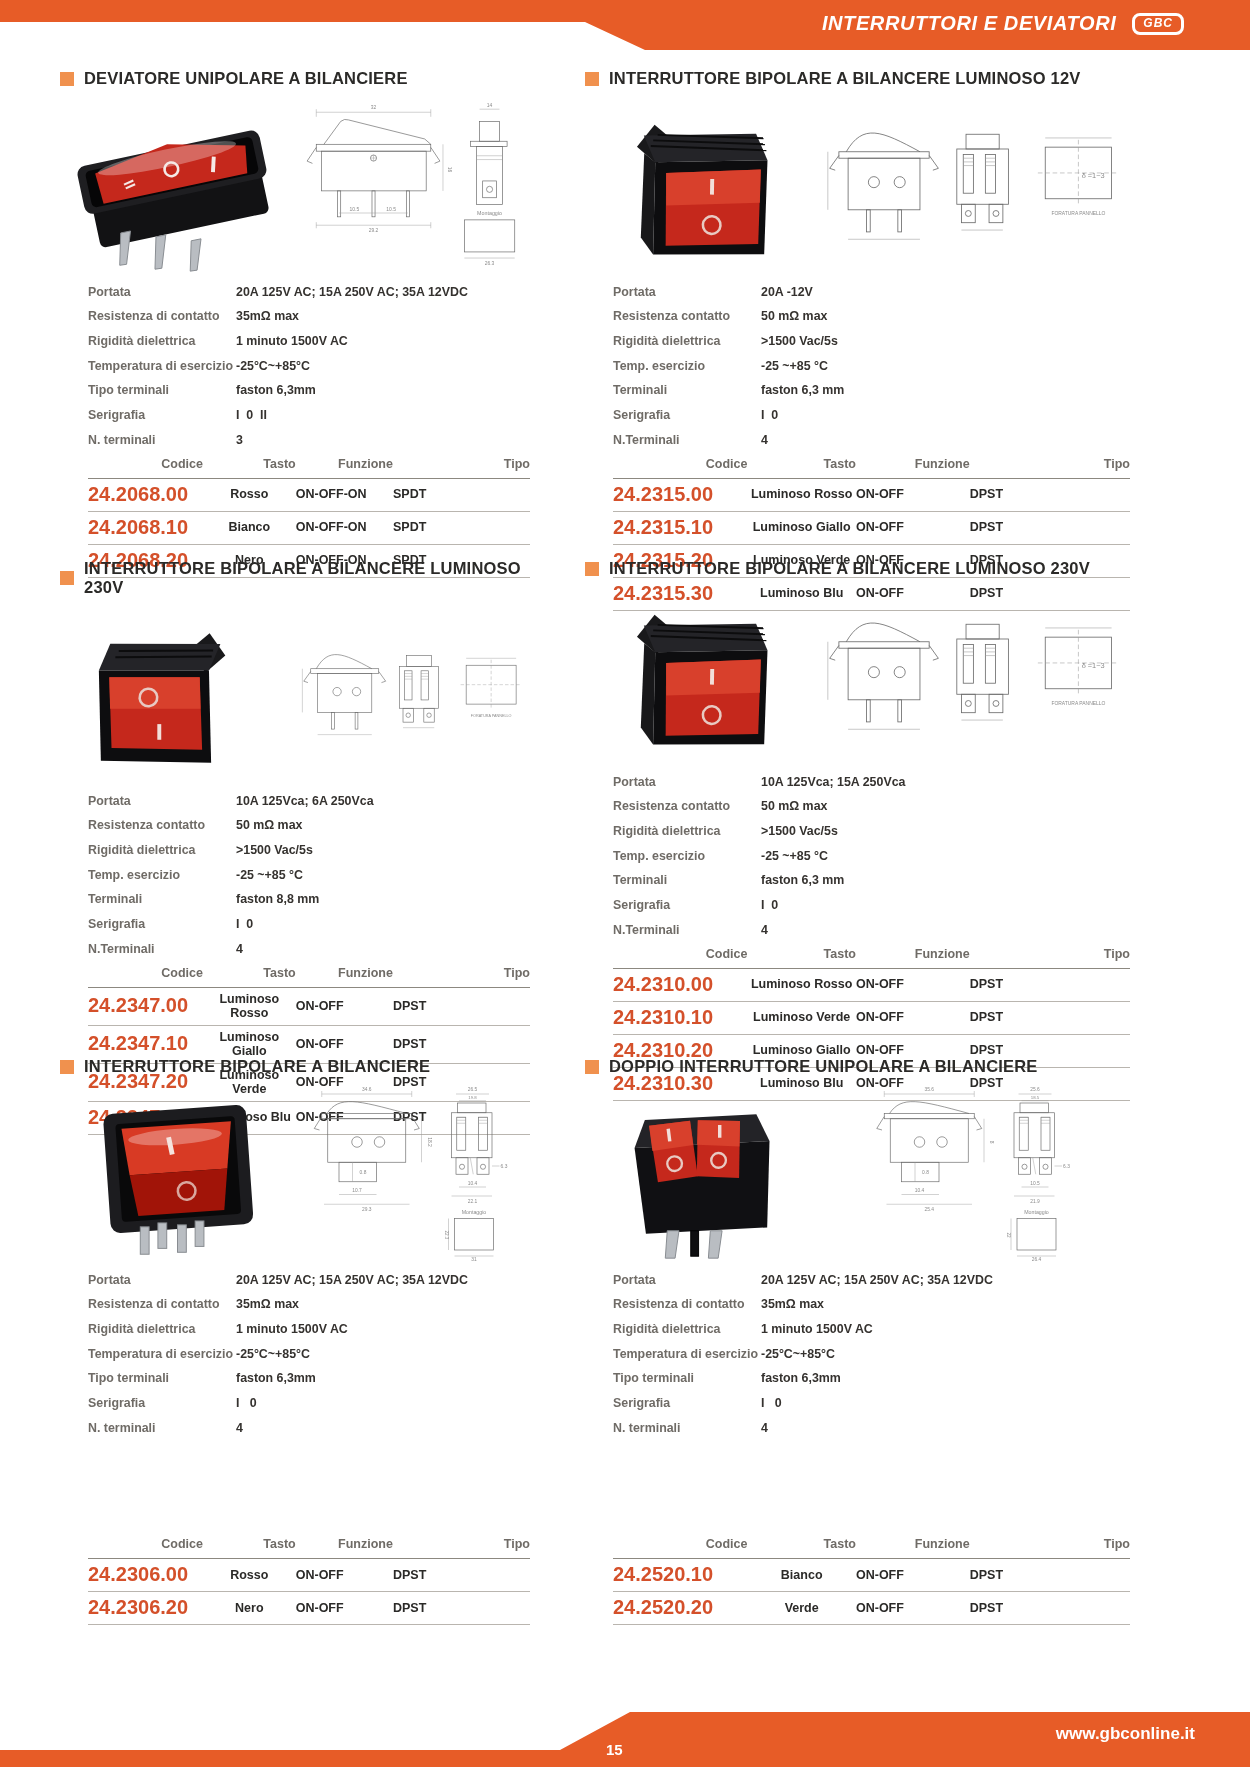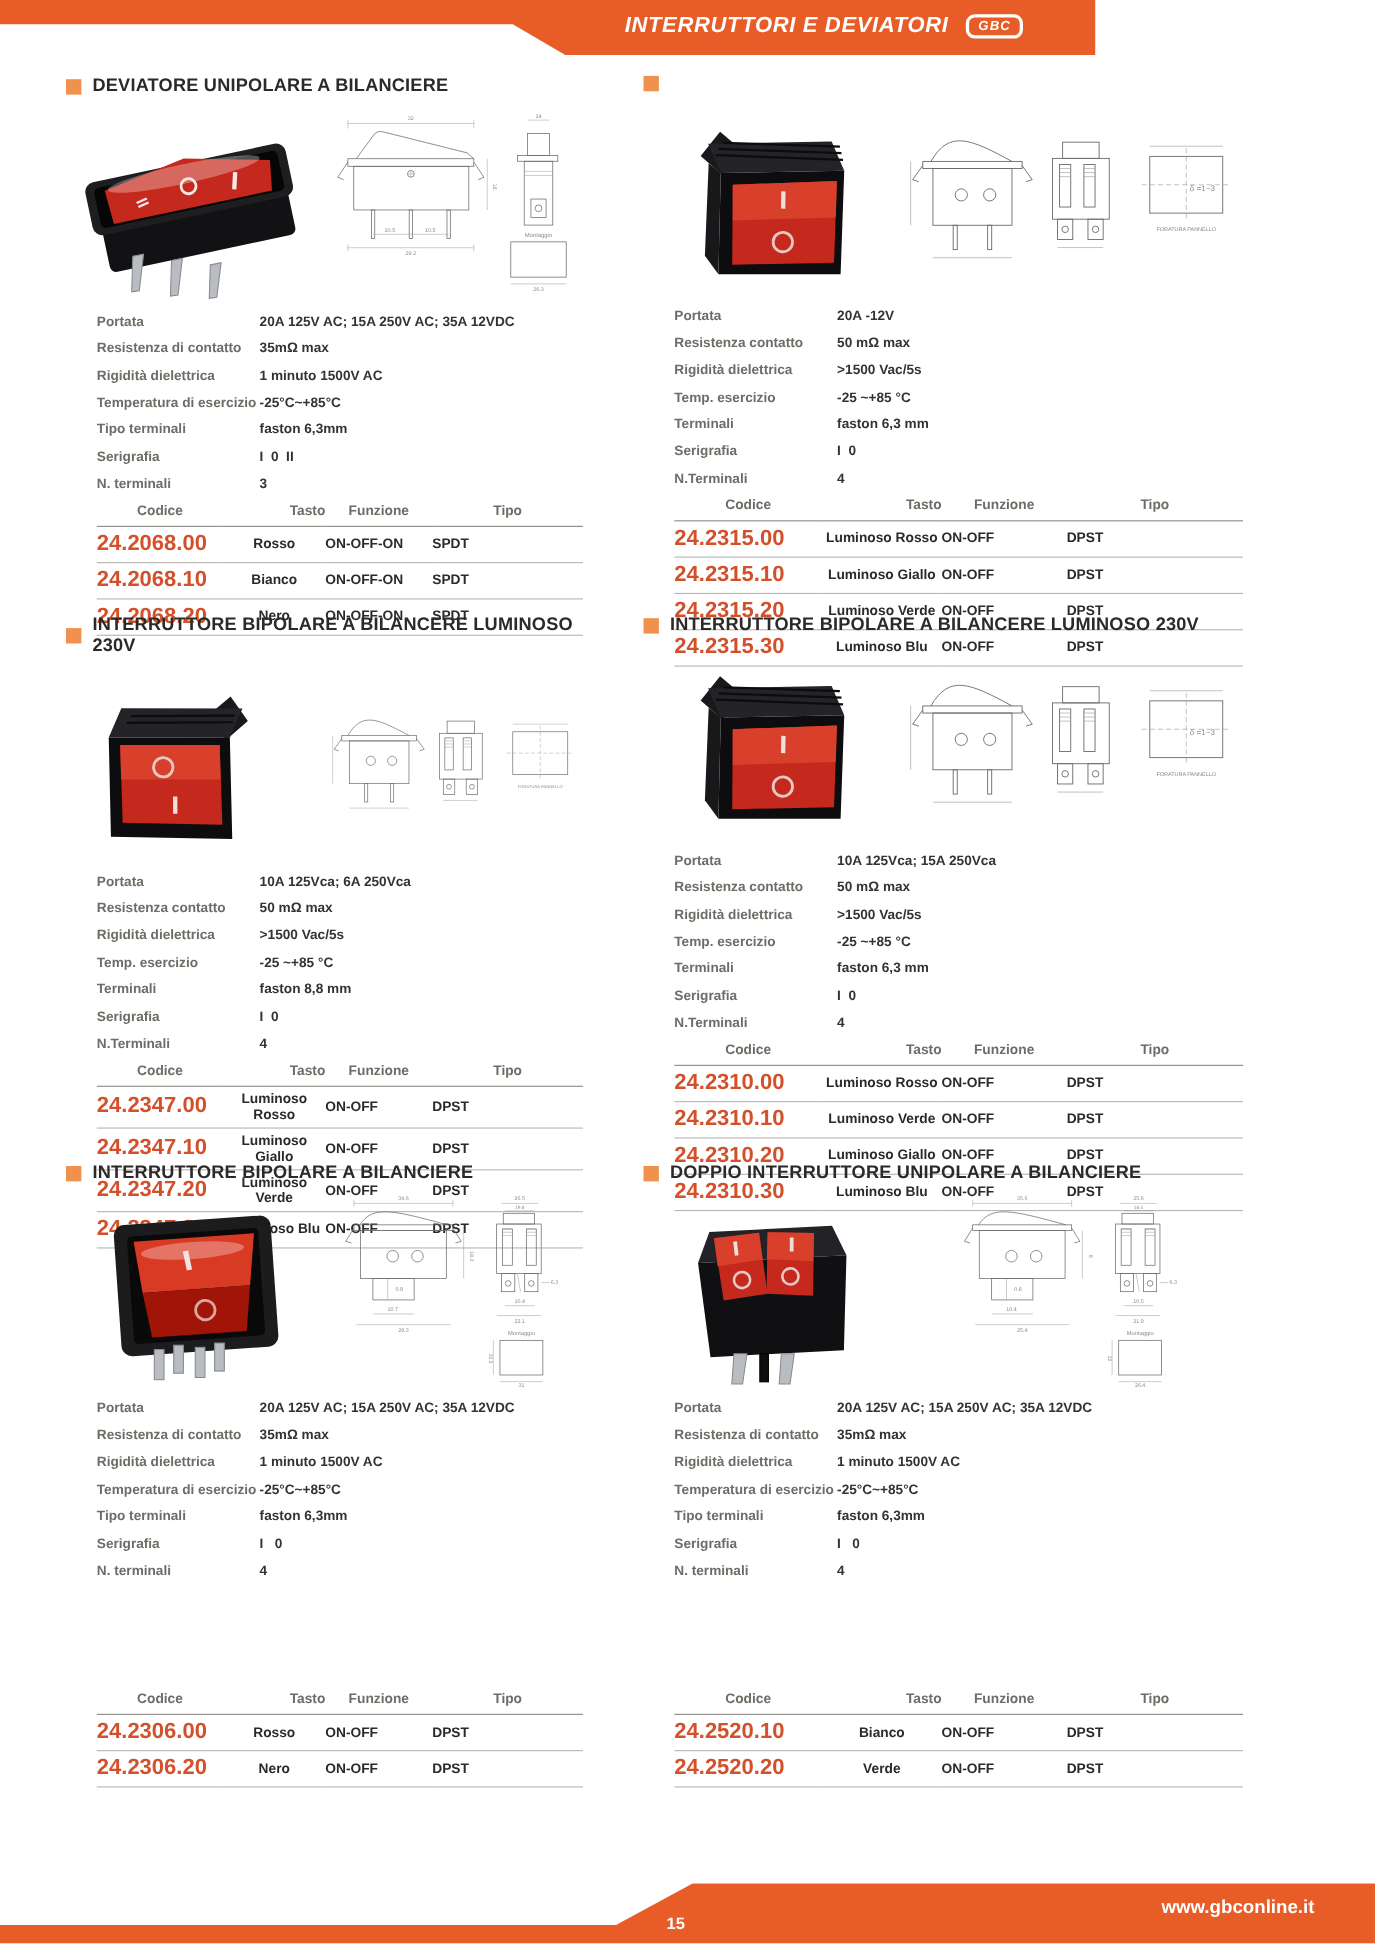--- a/index.html
+++ b/index.html
@@ -1,19 +1,19 @@
 <!DOCTYPE html>
 <html style="--accent: #E75C27; --bullet: #F0914E; --code: #D4502A;"><head>
 <meta charset="utf-8">
 <style>
   html,body{margin:0;padding:0;background:#e9e9e9;font-family:"Liberation Sans",sans-serif;}
   .page{position:relative;width:1250px;height:1767px;background:#ffffff;margin:0 auto;overflow:hidden;}
 
   
-  .header-band{position:absolute;top:0;left:0;width:996px;height:50px;}
+  .header-band{position:absolute;top:0;left:0;width:1250px;height:50px;}
   .header-shape{position:absolute;inset:0;background:var(--accent,#E75C27);
     clip-path:polygon(0 0,100% 0,100% 100%,51.6% 100%,46.8% 44%,0 44%);}
   .header-inner{position:absolute;top:12px;right:66px;display:flex;align-items:center;gap:16px;}
   .header-title{color:#fff;font-size:20px;font-weight:bold;font-style:italic;letter-spacing:.6px;}
   .logo-box{border:3px solid #fff;border-radius:8px;padding:0px 8px 2px;color:#fff;
     font-size:12px;font-weight:bold;font-style:italic;letter-spacing:1px;}
 
   
   .footer{position:absolute;bottom:0;left:0;width:1250px;height:55px;}
   .footer-shape{position:absolute;inset:0;background:var(--accent,#E75C27);
@@ -36,21 +36,21 @@
   .drawing{flex:1;}
   .photo svg,.drawing svg{width:100%;height:100%;}
 
   .specs{margin:4px 0 0 28px;}
   .spec-row{display:flex;padding:4.6px 0;font-size:12.4px;line-height:1.25;}
   .spec-label{width:148px;flex:none;color:#6f6b66;font-weight:bold;}
   .spec-value{color:#35322f;font-weight:bold;white-space:pre;}
 
   .ptable{margin:14px 0 6px 28px;width:calc(100% - 28px);border-collapse:collapse;
     font-size:12.5px;margin-top:auto;}
-  .ptable th{text-align:center;color:#6f6b66;font-weight:bold;padding:4px 0 7px;
+  .ptable th{text-align:right;color:#6f6b66;font-weight:bold;padding:4px 0 7px;
     border-bottom:1.6px solid #8c8880;}
   .ptable td{padding:4px 0 5px;border-bottom:1.3px solid #b9b5af;color:#2b2a28;font-weight:bold;vertical-align:middle;}
   .ptable th:nth-child(1){width:26%}.ptable th:nth-child(2){width:21%;text-align:right}
   .ptable th:nth-child(3){width:22%}.ptable th:nth-child(4){width:31%}
   .ptable td:nth-child(2){text-align:center}
   .ptable td.code{color:var(--code,#D44E27);font-size:20px;}
 </style>
 </head>
 <body>
 
@@ -186,20 +186,21 @@
               <td>ON-OFF-ON</td>
               <td>SPDT</td>
             </tr>
           </tbody>
     </table>
   </section>
 
   <section class="sec row1">
     <div class="sec-head">
       <span class="bullet"></span>
+      <h2 class="sec-title">INTERRUTTORE BIPOLARE A BILANCERE LUMINOSO 12V</h2>
     </div>
     <div class="sec-media">
       <div class="photo"><svg viewBox="0 0 240 180">
   <g transform="rotate(5 120 90)">
     <polygon points="50,58 66,34 86,48 72,74" fill="#19191b"></polygon>
     <polygon points="56,46 170,34 184,60 70,72" fill="#242428"></polygon>
     <line x1="70" y1="44" x2="178" y2="38" stroke="#0c0c0d" stroke-width="2"></line>
     <line x1="66" y1="50" x2="180" y2="44" stroke="#0c0c0d" stroke-width="2"></line>
     <line x1="64" y1="56" x2="182" y2="50" stroke="#0c0c0d" stroke-width="2"></line>
     <polygon points="70,72 184,60 189,156 76,166" fill="#0d0d0f"></polygon>

